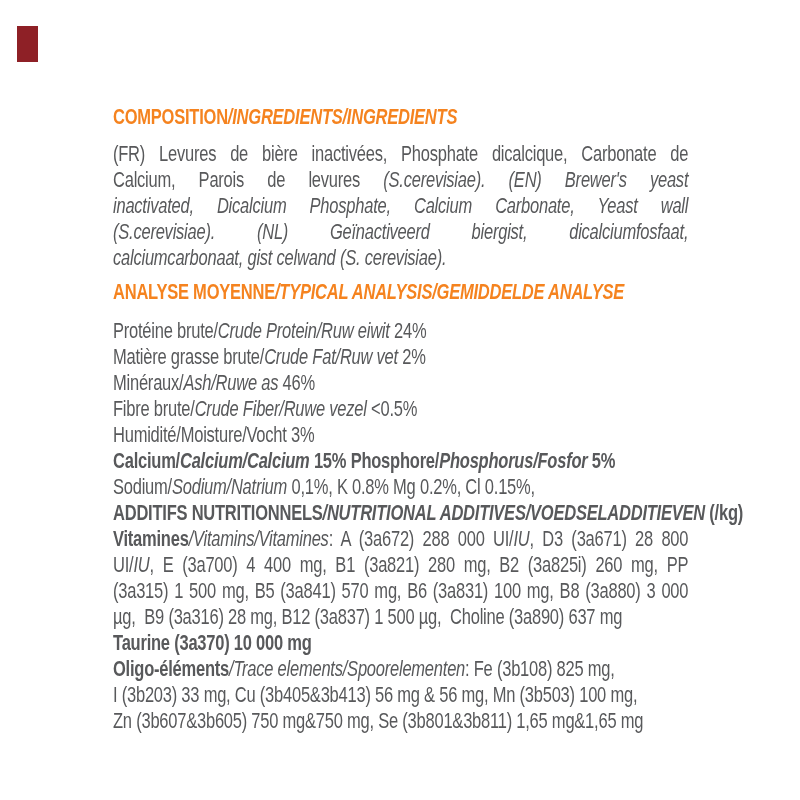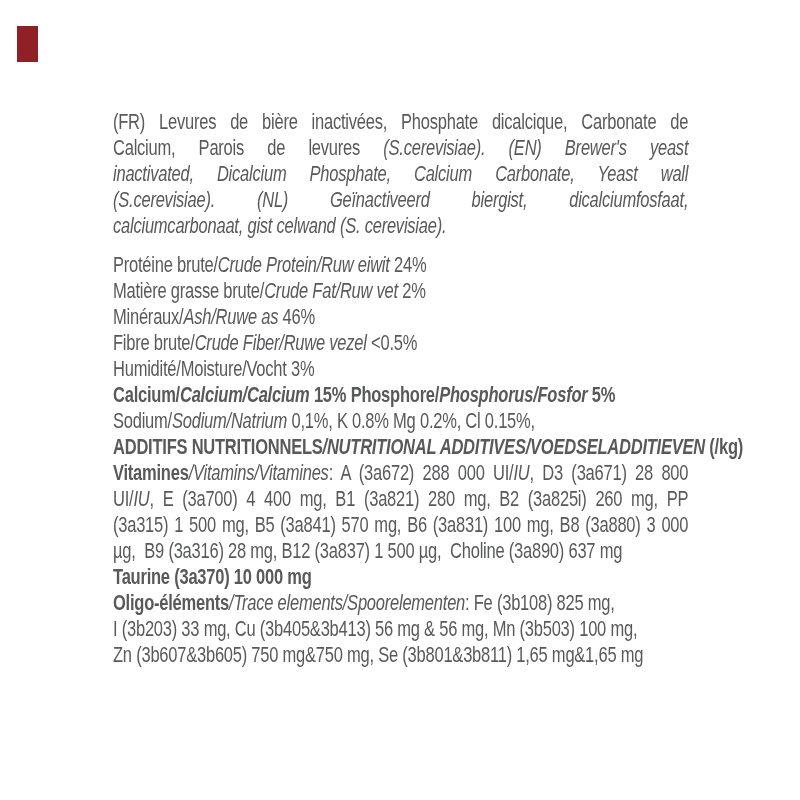--- a/index.html
+++ b/index.html
@@ -42,41 +42,47 @@
   .line.just {
     white-space: normal;
     text-align: justify;
     text-align-last: justify;
   }
 
   .heading { color: var(--accent, #f5831f); }
   .para    { color: var(--text, #58595b); }
 
   
-  [data-name="composition-paragraph"] { margin-top: 5px; }
+  [data-name="composition-paragraph"] { margin-top: 11px; }
   [data-name="analysis-heading"]      { margin-top: 8px; }
   [data-name="analysis-list"]         { margin-top: 13px; }
 
   
   .s-r  { font-style: normal;  font-weight: 400; }
   .s-i  { font-style: italic;  font-weight: 400; }
   .s-b  { font-style: normal;  font-weight: 700; }
   .s-bi { font-style: italic;  font-weight: 700; }
 </style>
 </head>
 <body data-name="label-page" style="--bg: #ffffff; --accent: #f5831f; --text: #58595b; --mark: #8e2026;">
 
 <div class="reg-mark" data-name="print-registration-mark"></div>
 <div class="panel" data-name="label-panel">
+    <div class="heading" data-name="composition-heading">
+      <div class="line" data-name="text-line"><span class="s-b" data-name="text-segment">COMPOSITION</span><span class="s-bi" data-name="text-segment">/INGREDIENTS/INGREDIENTS</span></div>
+    </div>
     <div class="para" data-name="composition-paragraph">
       <div class="line just" data-name="text-line"><span class="s-r" data-name="text-segment">(FR) Levures de bière inactivées, Phosphate dicalcique, Carbonate de</span></div>
       <div class="line just" data-name="text-line"><span class="s-r" data-name="text-segment">Calcium, Parois de levures </span><span class="s-i" data-name="text-segment">(S.cerevisiae). (EN) Brewer's yeast</span></div>
       <div class="line just" data-name="text-line"><span class="s-i" data-name="text-segment">inactivated, Dicalcium Phosphate, Calcium Carbonate, Yeast wall</span></div>
       <div class="line just" data-name="text-line"><span class="s-i" data-name="text-segment">(S.cerevisiae). (NL) Geïnactiveerd biergist, dicalciumfosfaat,</span></div>
       <div class="line" data-name="text-line"><span class="s-i" data-name="text-segment">calciumcarbonaat, gist celwand (S. cerevisiae).</span></div>
+    </div>
+    <div class="heading" data-name="analysis-heading">
+      <div class="line" data-name="text-line"><span class="s-b" data-name="text-segment">ANALYSE MOYENNE</span><span class="s-bi" data-name="text-segment">/TYPICAL ANALYSIS/GEMIDDELDE ANALYSE</span></div>
     </div>
     <div class="para" data-name="analysis-list">
       <div class="line" data-name="text-line"><span class="s-r" data-name="text-segment">Protéine brute/</span><span class="s-i" data-name="text-segment">Crude Protein/Ruw eiwit</span><span class="s-r" data-name="text-segment"> 24%</span></div>
       <div class="line" data-name="text-line"><span class="s-r" data-name="text-segment">Matière grasse brute/</span><span class="s-i" data-name="text-segment">Crude Fat/Ruw vet</span><span class="s-r" data-name="text-segment"> 2%</span></div>
       <div class="line" data-name="text-line"><span class="s-r" data-name="text-segment">Minéraux/</span><span class="s-i" data-name="text-segment">Ash/Ruwe as</span><span class="s-r" data-name="text-segment"> 46%</span></div>
       <div class="line" data-name="text-line"><span class="s-r" data-name="text-segment">Fibre brute/</span><span class="s-i" data-name="text-segment">Crude Fiber/Ruwe vezel</span><span class="s-r" data-name="text-segment"> &lt;0.5%</span></div>
       <div class="line" data-name="text-line"><span class="s-r" data-name="text-segment">Humidité/Moisture/Vocht 3%</span></div>
       <div class="line" data-name="text-line"><span class="s-b" data-name="text-segment">Calcium/</span><span class="s-bi" data-name="text-segment">Calcium/Calcium</span><span class="s-b" data-name="text-segment"> 15% Phosphore/</span><span class="s-bi" data-name="text-segment">Phosphorus/Fosfor</span><span class="s-b" data-name="text-segment"> 5%</span></div>
       <div class="line" data-name="text-line"><span class="s-r" data-name="text-segment">Sodium/</span><span class="s-i" data-name="text-segment">Sodium/Natrium</span><span class="s-r" data-name="text-segment"> 0,1%, K 0.8% Mg 0.2%, Cl 0.15%,</span></div>
       <div class="line" data-name="text-line"><span class="s-b" data-name="text-segment">ADDITIFS NUTRITIONNELS</span><span class="s-bi" data-name="text-segment">/NUTRITIONAL ADDITIVES/VOEDSELADDITIEVEN</span><span class="s-b" data-name="text-segment"> (/kg)</span></div>

